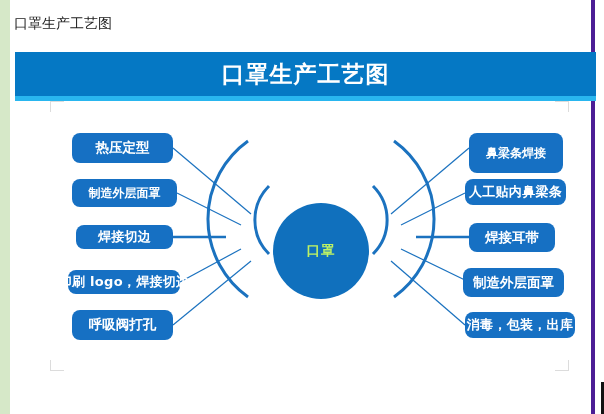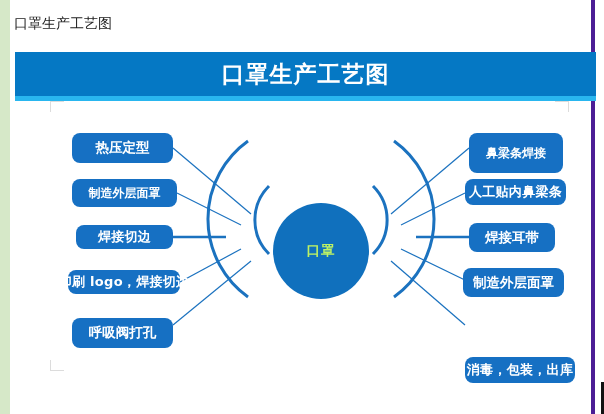--- a/index.html
+++ b/index.html
@@ -167,26 +167,26 @@
       <line x1="445" y1="92" x2="381" y2="124" stroke="#1b72bf" stroke-width="1.2"></line>
       <line x1="449" y1="136" x2="396" y2="136" stroke="#1b72bf" stroke-width="2.4"></line>
       <line x1="449" y1="181" x2="381" y2="148" stroke="#1b72bf" stroke-width="1.2"></line>
       <line x1="445" y1="224" x2="371" y2="160" stroke="#1b72bf" stroke-width="1.2"></line>
     </svg>
 
     <div class="node size-lg" style="left:52px;  top:32px;  width:101px; height:30px;">热压定型</div>
     <div class="node size-md" style="left:52px;  top:78px;  width:105px; height:28px;">制造外层面罩</div>
     <div class="node size-sm" style="left:56px;  top:124px; width:97px;  height:24px;">焊接切边</div>
     <div class="node size-sm" style="left:48px;  top:169px; width:112px; height:24px;">印刷 logo，焊接切边</div>
-    <div class="node size-lg" style="left:52px;  top:209px; width:101px; height:30px;margin-top:8px;">呼吸阀打孔</div>
+    <div class="node size-lg" style="left:52px;  top:209px; width:101px; height:30px;">呼吸阀打孔</div>
 
     <div class="node size-md" style="left:449px; top:32px;  width:94px;  height:40px;">鼻梁条焊接</div>
     <div class="node size-sm" style="left:445px; top:78px;  width:101px; height:26px;">人工贴内鼻梁条</div>
     <div class="node size-lg" style="left:449px; top:122px; width:86px;  height:29px;">焊接耳带</div>
     <div class="node size-lg" style="left:443px; top:167px; width:101px; height:29px;">制造外层面罩</div>
-    <div class="node size-sm" style="left:445px; top:211px; width:110px; height:26px;margin-top:45px;">消毒，包装，出库</div>
+    <div class="node size-sm" style="left:445px; top:211px; width:110px; height:26px;">消毒，包装，出库</div>
 
     <div id="center-circle">口罩</div>
 
   </div>
 </div>
 
 <div id="scroll-nub"></div>
 
 </body></html>

